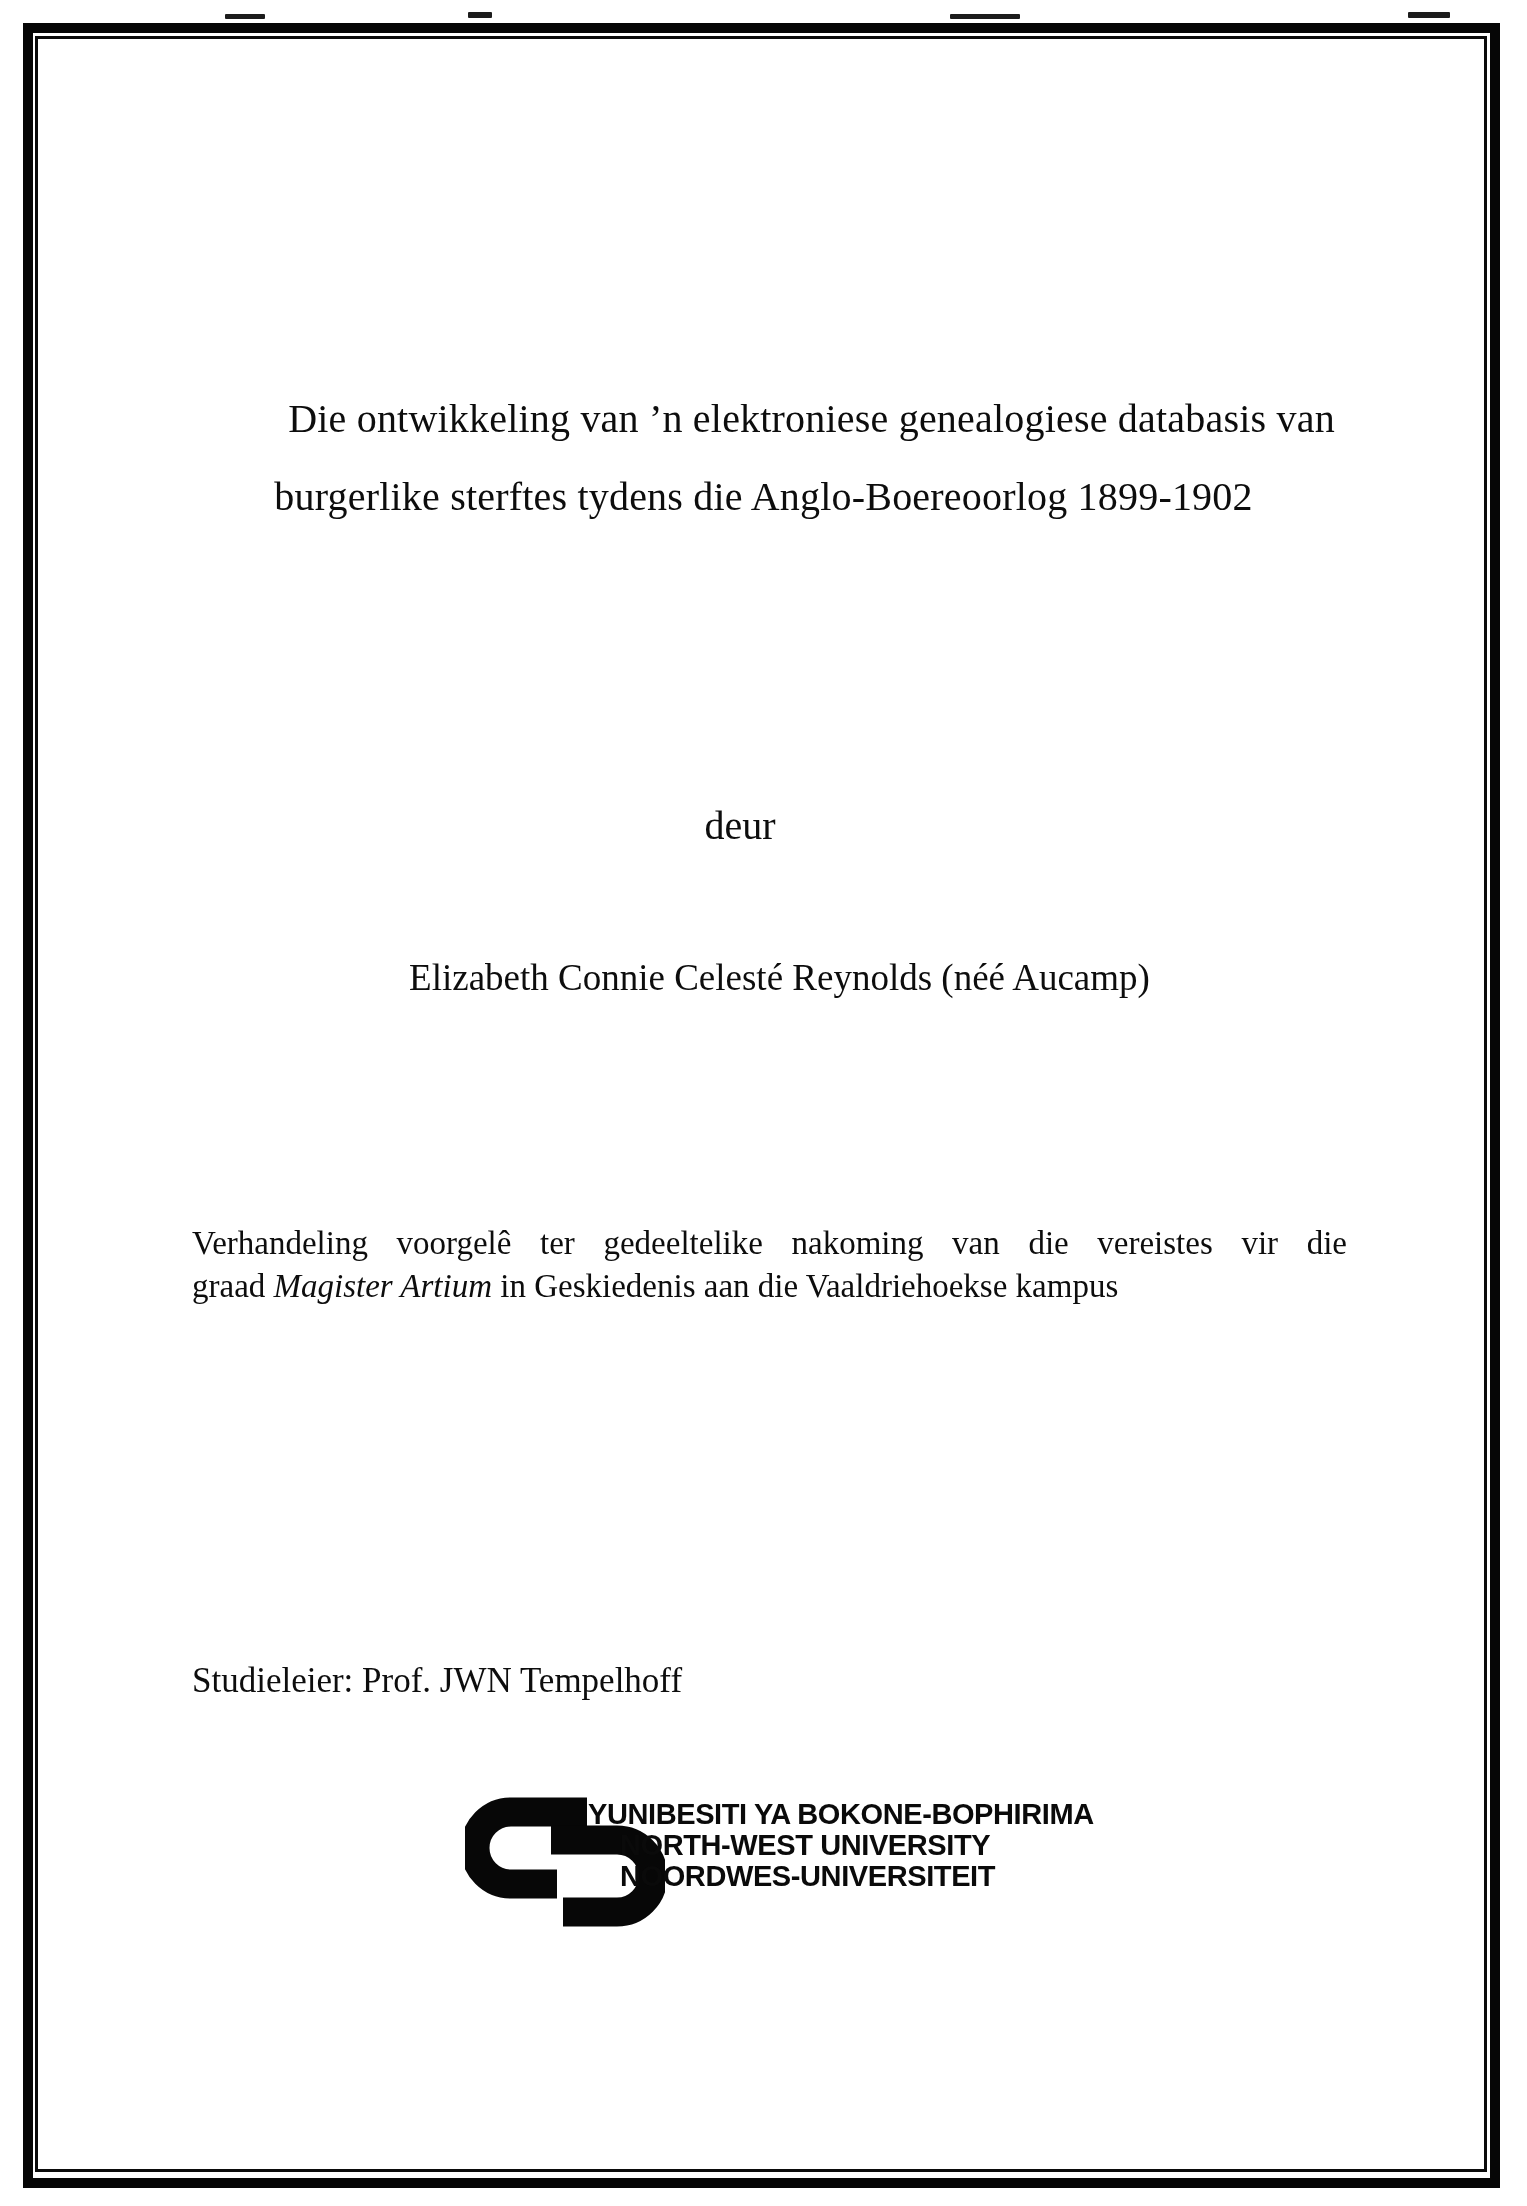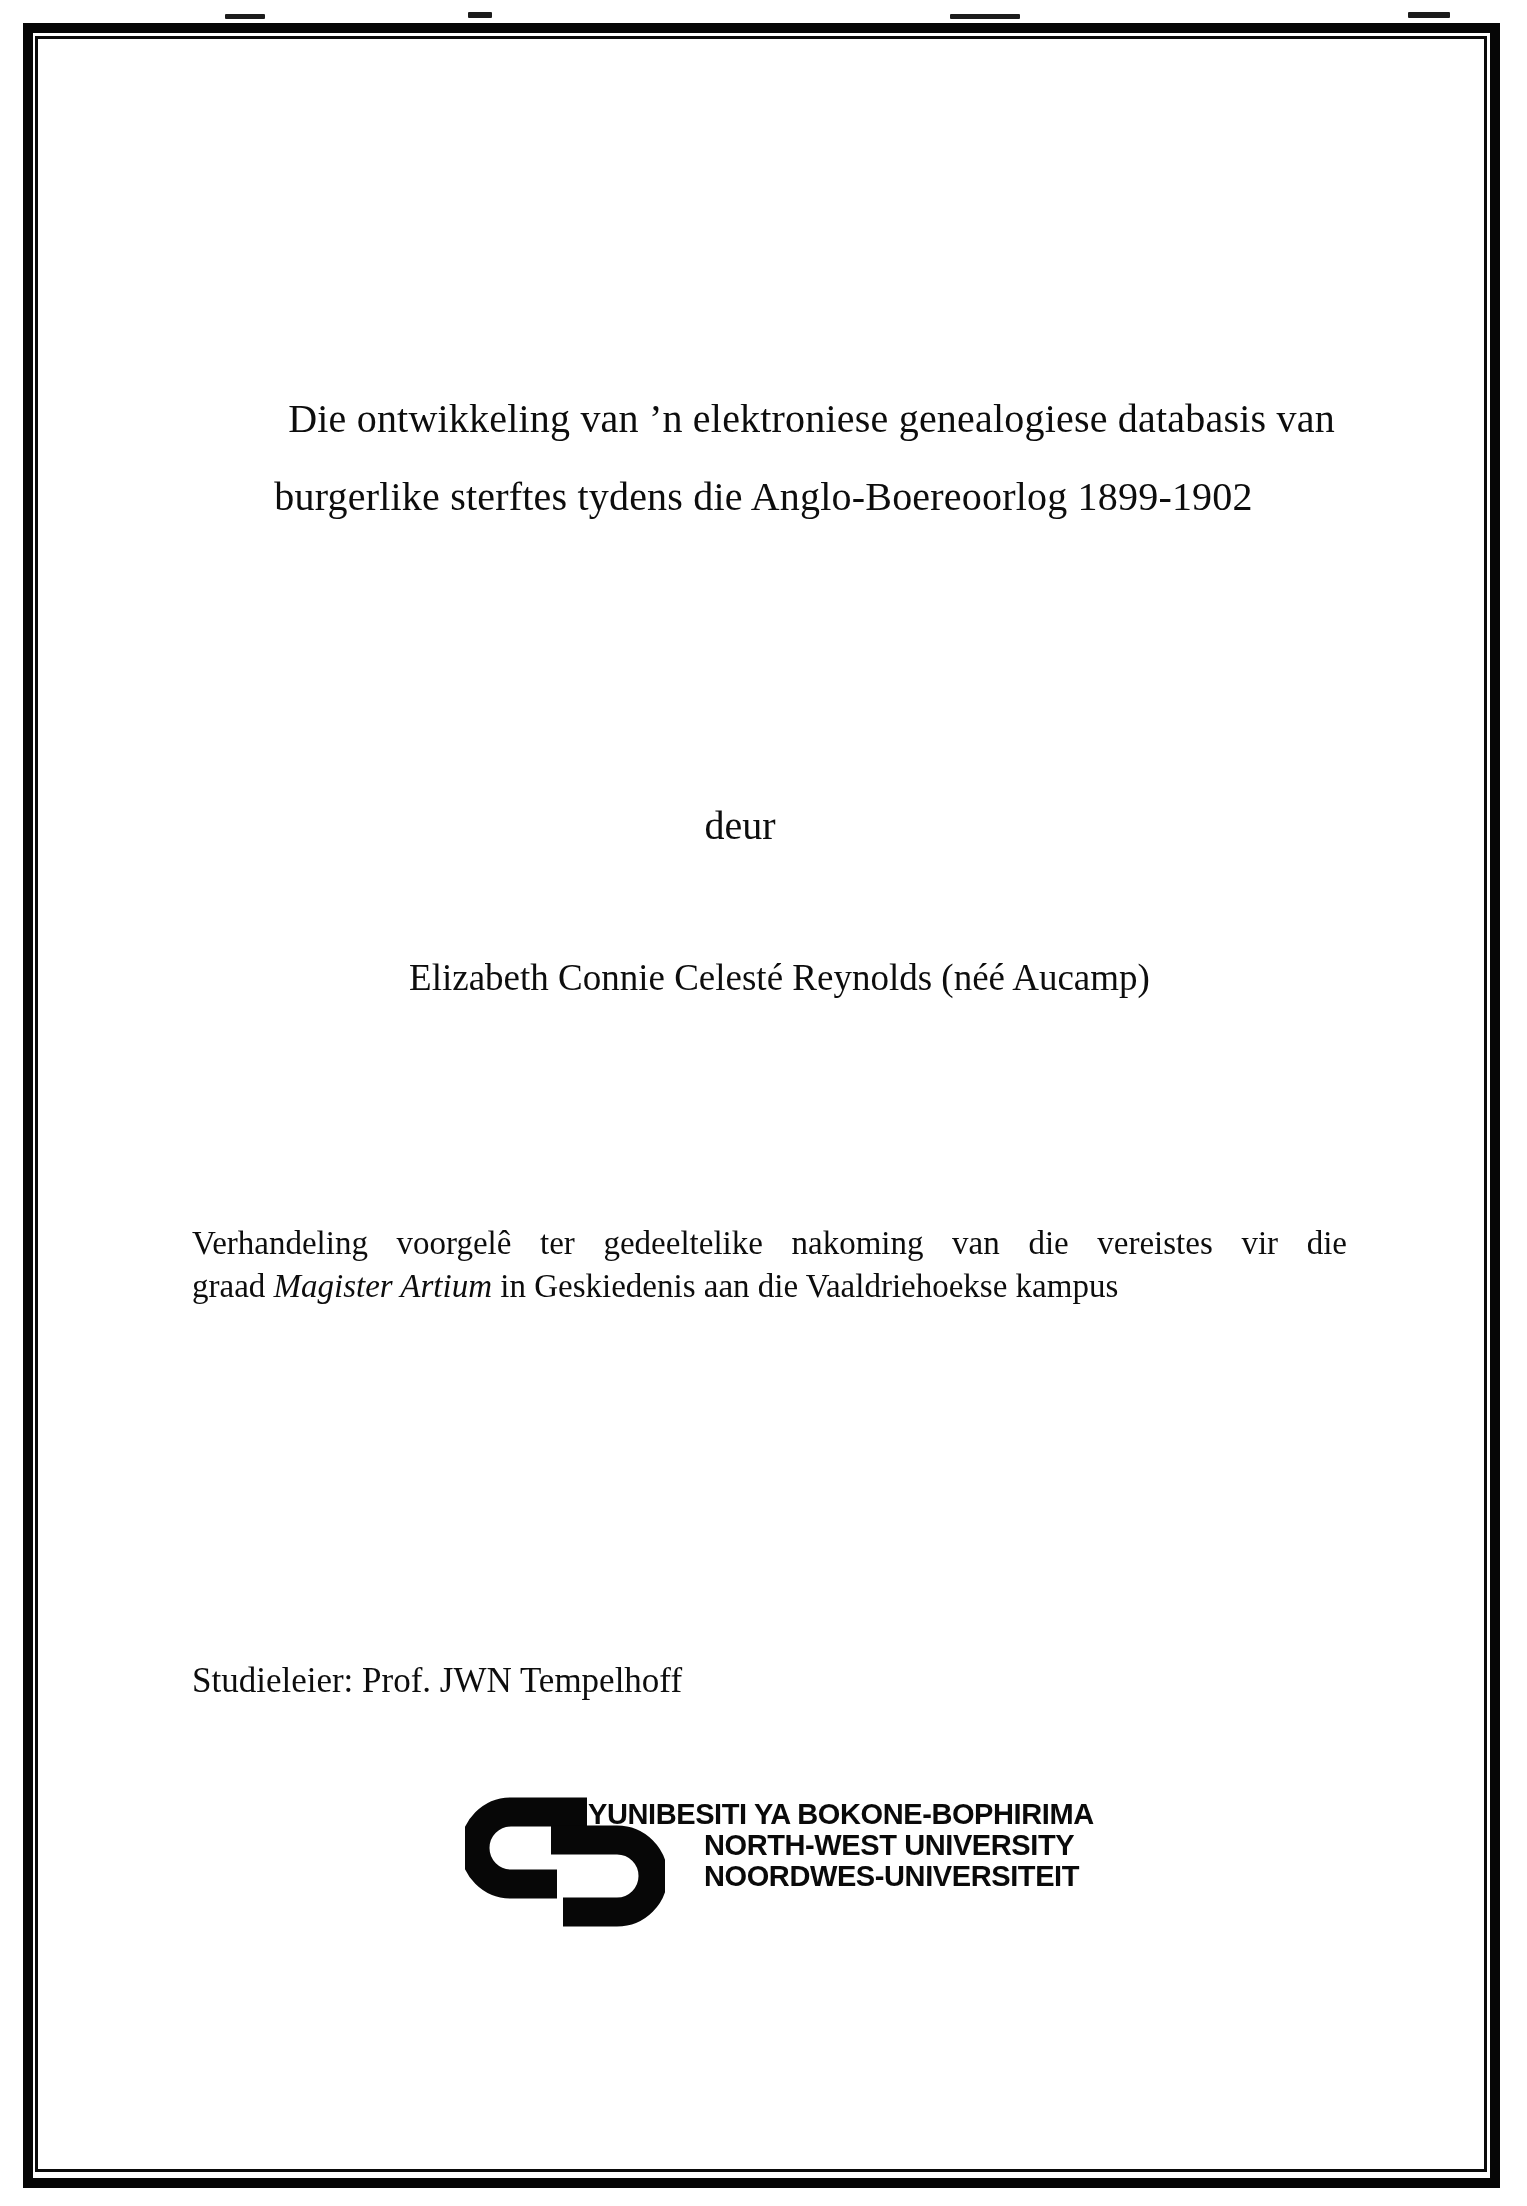--- a/index.html
+++ b/index.html
@@ -85,21 +85,21 @@
   .logo-text {
     left: 588px; top: 1799px;
     font-family: "Liberation Sans", "DejaVu Sans", sans-serif;
     font-weight: 700;
     font-size: 29px;
     line-height: 31px;
     letter-spacing: -0.4px;
     color: #0a0a0a;
     white-space: nowrap;
   }
-  .logo-text .indent { margin-left: 116px; }
+  .logo-text .indent { margin-left: 32px; }
 </style>
 </head>
 <body>
 
 <div class="abs artifact" style="left:225px; top:14px; width:40px; height:5px;"></div>
 <div class="abs artifact" style="left:468px; top:12px; width:24px; height:6px;"></div>
 <div class="abs artifact" style="left:950px; top:14px; width:70px; height:5px;"></div>
 <div class="abs artifact" style="left:1408px; top:12px; width:42px; height:6px;"></div>
 
 <div class="abs frame-outer"></div>

